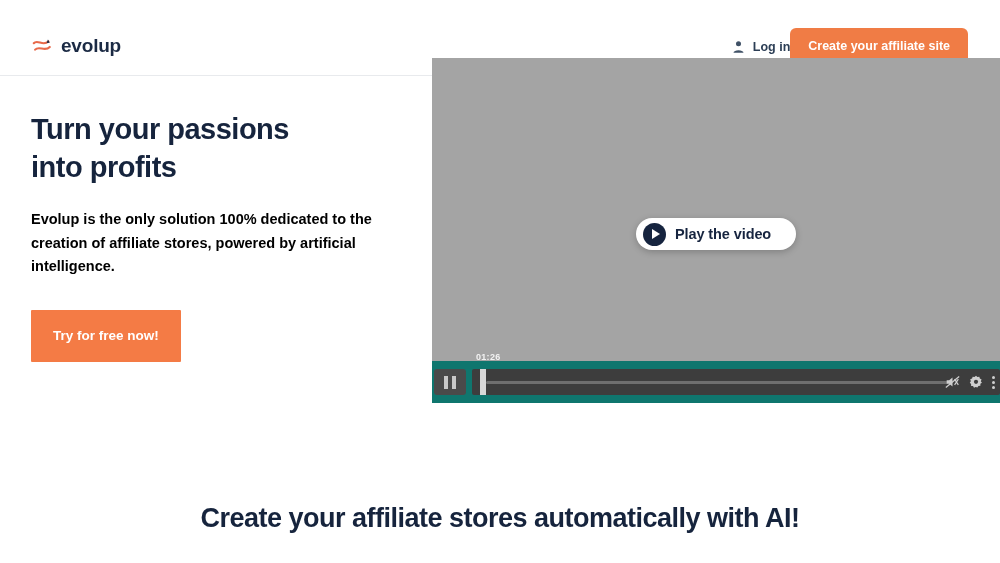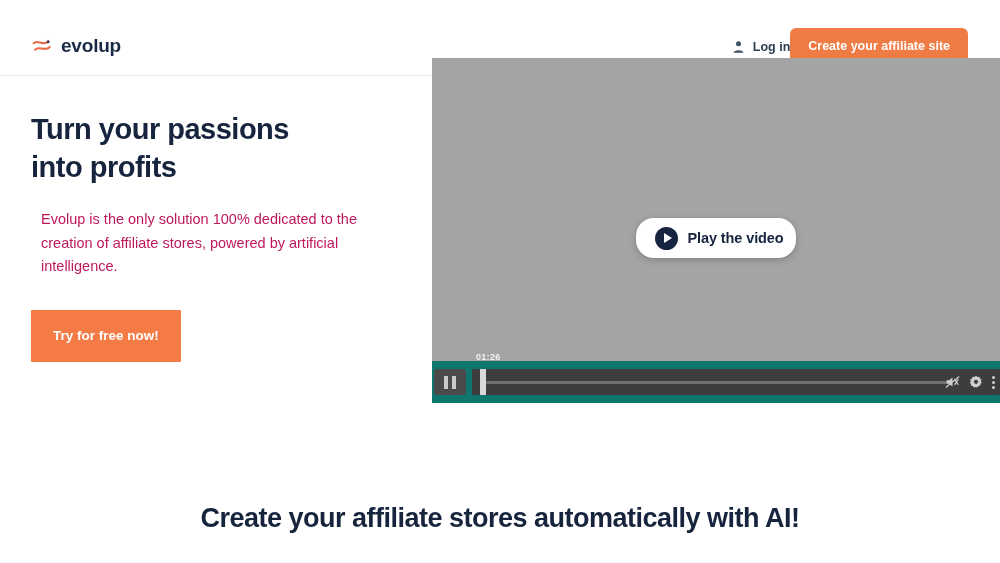--- a/index.html
+++ b/index.html
@@ -56,22 +56,22 @@
 
   
   .hero-left { position: absolute; left: 31px; top: 110px; width: 380px; }
   .hero-title {
     font-size: 29px; font-weight: 700; color: #16243d;
     line-height: 38px; letter-spacing: -0.5px;
     width: 310px;
   }
   .hero-sub {
     margin-top: 22px;
-    font-size: 14.5px; font-weight: 400; color: #be185d;
-    line-height: 23.5px; width: 345px; margin-left: 10px;
+    font-size: 14.5px; font-weight: 700; color: #000000;
+    line-height: 23.5px; width: 345px;
   }
   .cta-main {
     margin-top: 31px;
     display: inline-block;
     background: #f47b45;
     color: #ffffff;
     font-size: 13.5px; font-weight: 600;
     border: none; border-radius: 1px;
     padding: 0 22px; height: 52px; line-height: 38px;
     cursor: pointer;
@@ -84,28 +84,27 @@
 
   
   .video {
     position: absolute; left: 432px; top: 58px;
     width: 568px; height: 345px;
     background: #a4a4a4;
     overflow: hidden;
   }
   .play-pill {
     position: absolute; left: 204px; top: 160px;
-    width: 160px; height: 40px;
+    width: 160px; height: 32px;
     background: #ffffff;
     border-radius: 18px;
     display: flex; align-items: center;
     padding-left: 7px; gap: 9px;
     box-shadow: 0 2px 7px rgba(0,0,0,0.22);
     cursor: pointer;
-    justify-content: center;
   }
   .play-circle {
     width: 23px; height: 23px; border-radius: 50%;
     background: #16243f;
     display: flex; align-items: center; justify-content: center;
     flex: 0 0 auto;
   }
   .play-tri {
     width: 0; height: 0;
     border-left: 8px solid #ffffff;

